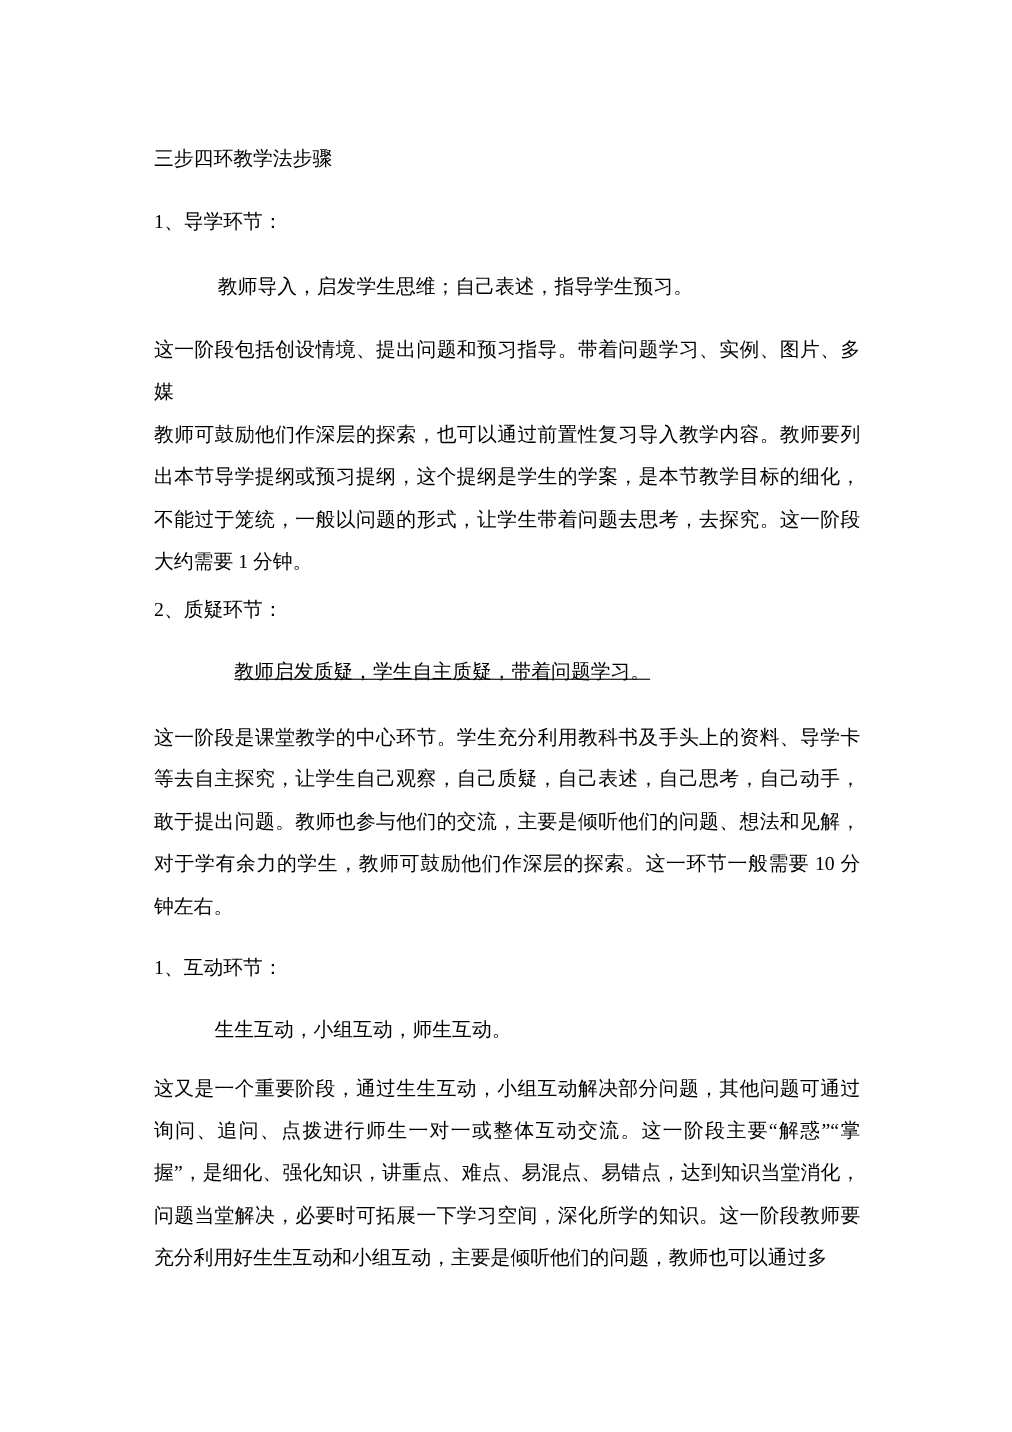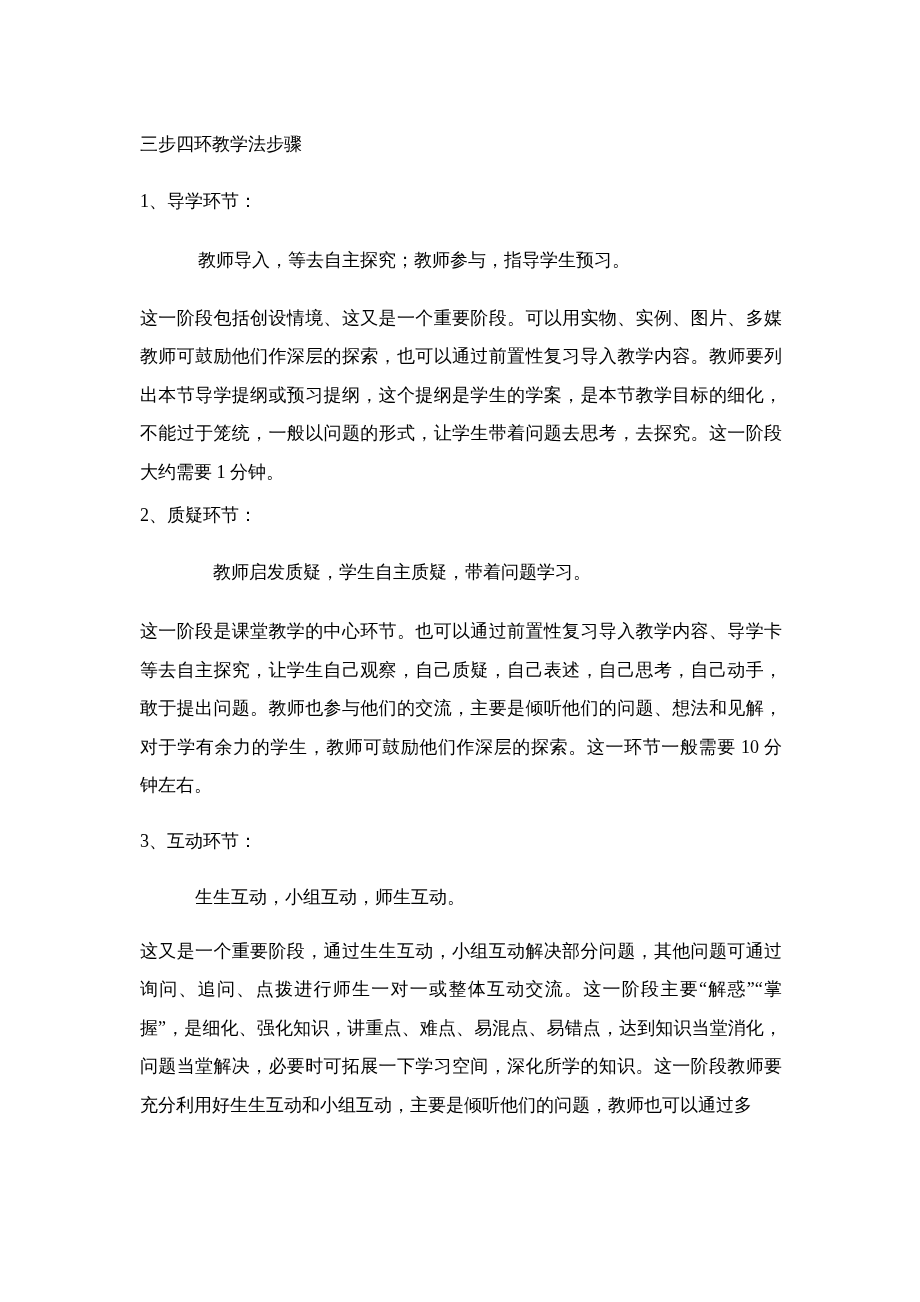--- a/index.html
+++ b/index.html
@@ -22,59 +22,59 @@
   .line.j { text-align: justify; text-align-last: justify; }
   
   .lead1 { text-indent: 58px; }
   .lead2 { text-indent: 73px; }
   .lead3 { text-indent: 55px; }
   
   .mt-h1    { margin-top: 18px; }
   .mt-lead1 { margin-top: 21px; }
   .mt-para1 { margin-top: 19px; }
   .mt-h2    { margin-top: 5px;  }
-  .mt-lead2 { margin-top: 18px; }
+  .mt-lead2 { margin-top: 18px; text-decoration: underline; }
   .mt-para2 { margin-top: 21px; }
   .mt-h3    { margin-top: 17px; }
   .mt-lead3 { margin-top: 18px; }
   .mt-para3 { margin-top: 15px; }
 </style>
 </head>
 <body>
 
 <div class="page">
 
   <div class="blk title">三步四环教学法步骤</div>
 
   <section>
     <div class="blk mt-h1">1、导学环节：</div>
-    <div class="blk lead1 mt-lead1">教师导入，等去自主探究；教师参与，指导学生预习。</div>
+    <div class="blk lead1 mt-lead1">教师导入，启发学生思维；自己表述，指导学生预习。</div>
     <div class="blk mt-para1">
-      <div class="line j">这一阶段包括创设情境、这又是一个重要阶段。可以用实物、实例、图片、多媒</div>
+      <div class="line j">这一阶段包括创设情境、提出问题和预习指导。带着问题学习、实例、图片、多媒</div>
       <div class="line j">教师可鼓励他们作深层的探索，也可以通过前置性复习导入教学内容。教师要列</div>
       <div class="line j">出本节导学提纲或预习提纲，这个提纲是学生的学案，是本节教学目标的细化，</div>
       <div class="line j">不能过于笼统，一般以问题的形式，让学生带着问题去思考，去探究。这一阶段</div>
       <div class="line">大约需要 1 分钟。</div>
     </div>
   </section>
 
   <section>
     <div class="blk mt-h2">2、质疑环节：</div>
     <div class="blk lead2 mt-lead2">教师启发质疑，学生自主质疑，带着问题学习。</div>
     <div class="blk mt-para2">
-      <div class="line j">这一阶段是课堂教学的中心环节。也可以通过前置性复习导入教学内容、导学卡</div>
+      <div class="line j">这一阶段是课堂教学的中心环节。学生充分利用教科书及手头上的资料、导学卡</div>
       <div class="line j">等去自主探究，让学生自己观察，自己质疑，自己表述，自己思考，自己动手，</div>
       <div class="line j">敢于提出问题。教师也参与他们的交流，主要是倾听他们的问题、想法和见解，</div>
       <div class="line j">对于学有余力的学生，教师可鼓励他们作深层的探索。这一环节一般需要 10 分</div>
       <div class="line">钟左右。</div>
     </div>
   </section>
 
   <section>
-    <div class="blk mt-h3">3、互动环节：</div>
+    <div class="blk mt-h3">1、互动环节：</div>
     <div class="blk lead3 mt-lead3">生生互动，小组互动，师生互动。</div>
     <div class="blk mt-para3">
       <div class="line j">这又是一个重要阶段，通过生生互动，小组互动解决部分问题，其他问题可通过</div>
       <div class="line j">询问、追问、点拨进行师生一对一或整体互动交流。这一阶段主要“解惑”“掌</div>
       <div class="line j">握”，是细化、强化知识，讲重点、难点、易混点、易错点，达到知识当堂消化，</div>
       <div class="line j">问题当堂解决，必要时可拓展一下学习空间，深化所学的知识。这一阶段教师要</div>
       <div class="line">充分利用好生生互动和小组互动，主要是倾听他们的问题，教师也可以通过多</div>
     </div>
   </section>
 

